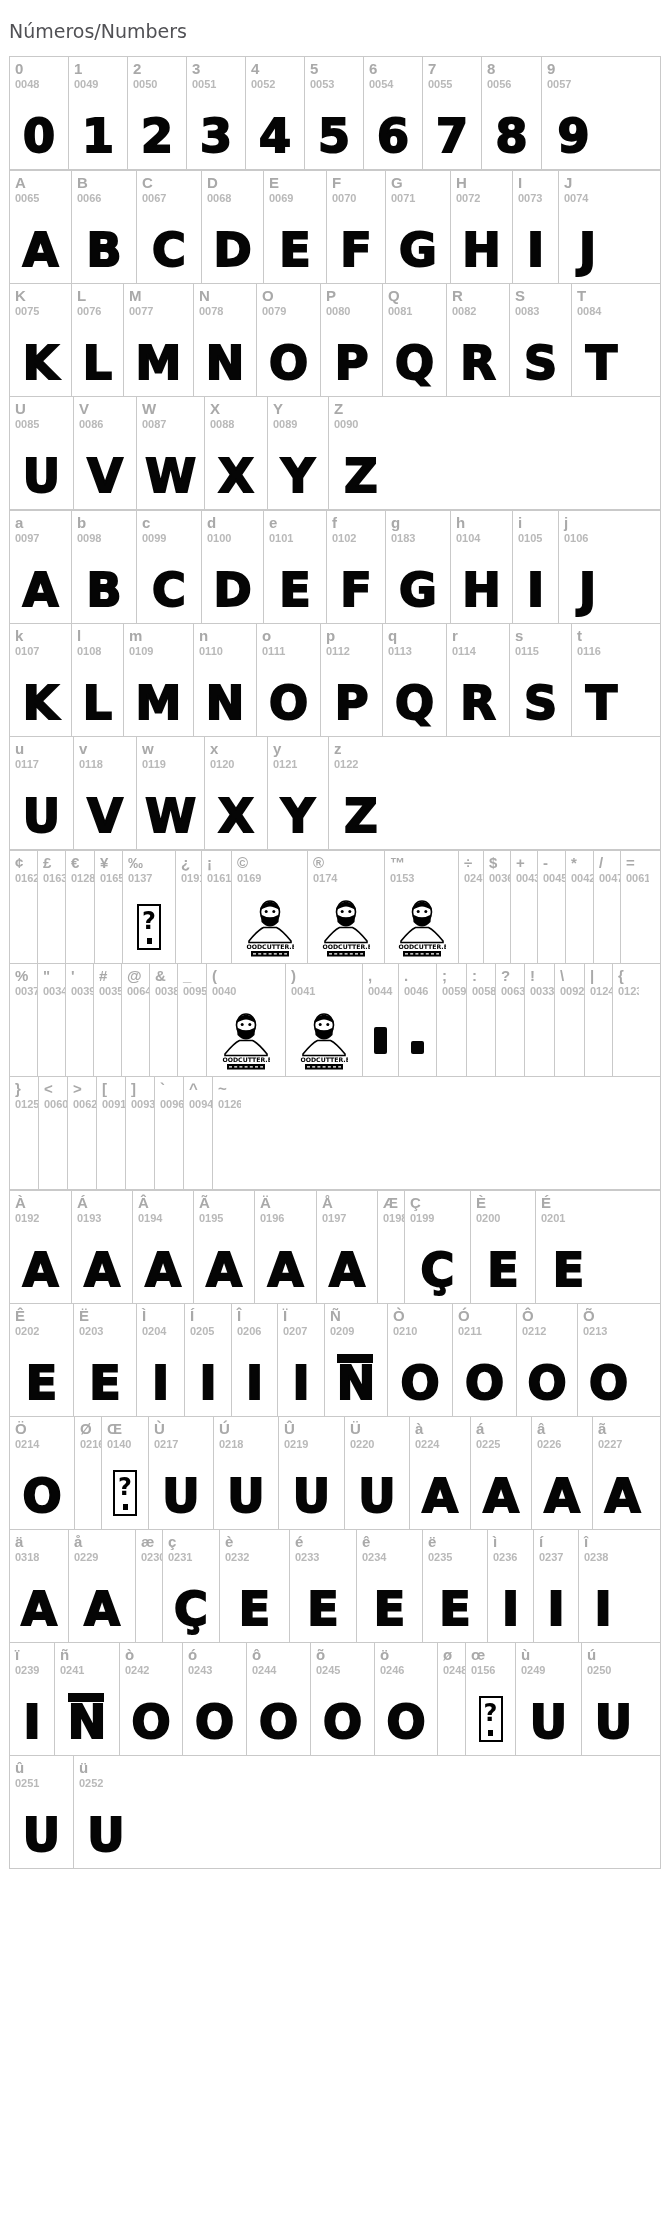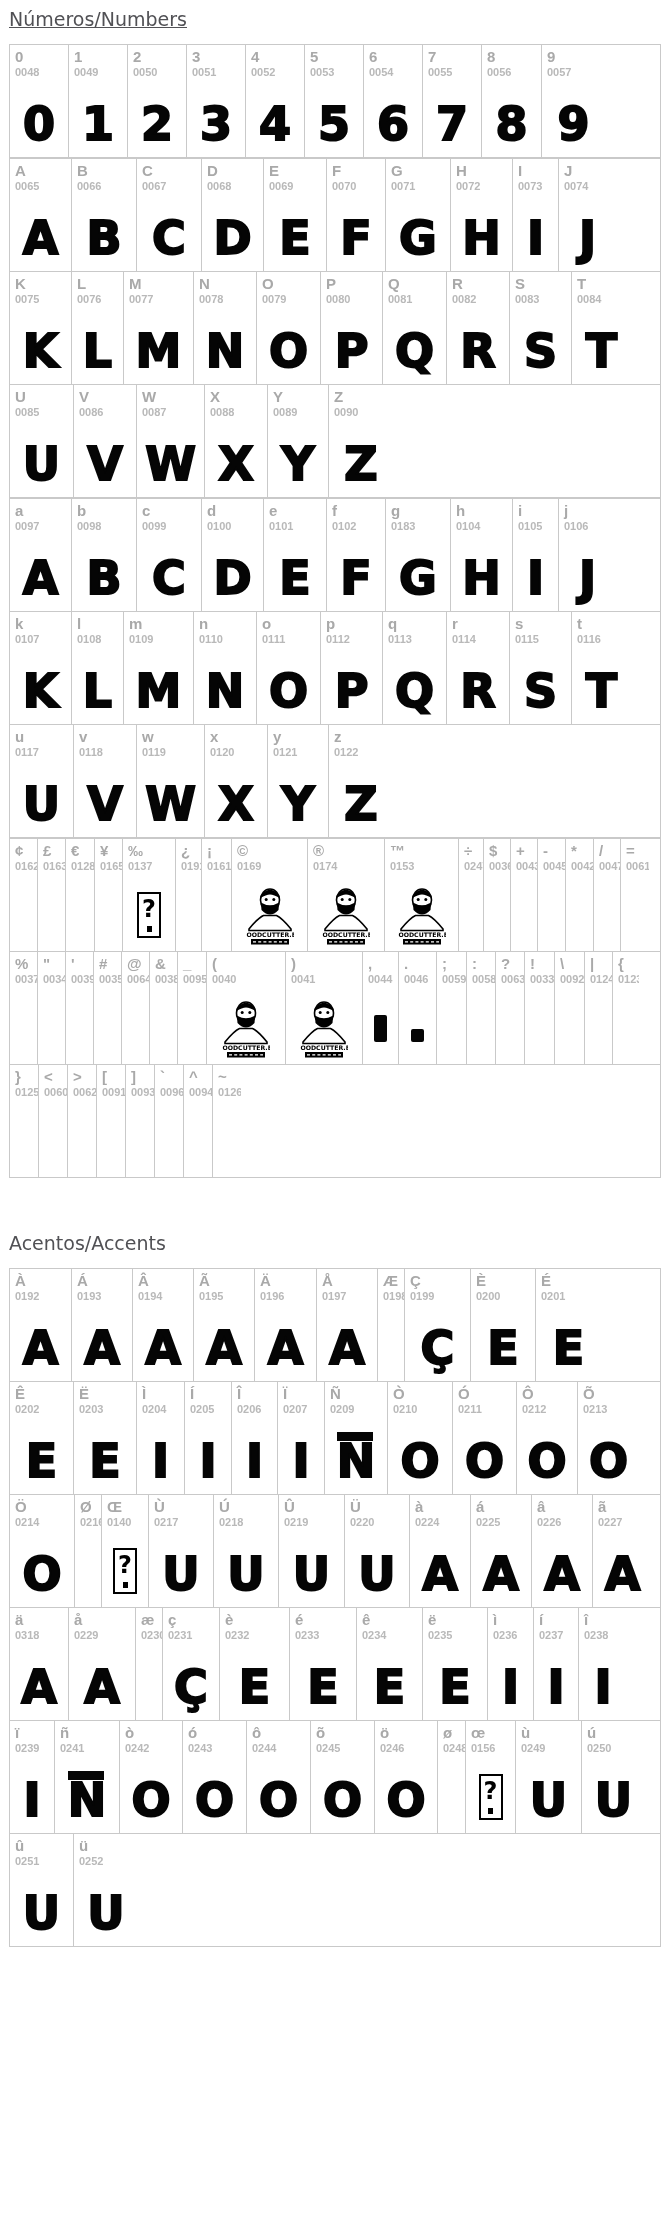--- a/index.html
+++ b/index.html
@@ -4,21 +4,21 @@
 <style>
   * { box-sizing: border-box; }
   html, body { margin: 0; padding: 0; background: #ffffff; }
   body { width: 661px; font-family: "Liberation Sans", sans-serif; padding: 8px 0 40px 9px; }
 
   section h2 {
     font-family: "DejaVu Sans", sans-serif;
     font-size: 19px; font-weight: 400; color: #515155;
     margin: 54px 0 14px 0; letter-spacing: 0;
   }
-  section:first-of-type h2 { margin-top: 0; text-decoration: underline; }
+  section:first-of-type h2 { margin-top: 12px; }
 
   .row { display: flex; border: 1px solid #c9c9c9; background: #fff; }
   .row + .row { margin-top: -1px; }
 
   .cell { height: 112px; display: flex; flex-direction: column; border-right: 1px solid #c9c9c9; overflow: hidden; }
   .cell:last-child { border-right: none; }
 
   .labels { padding: 4px 2px 0 5px; flex: 0 0 auto; }
   .cell-char { display: block; font-weight: bold; font-size: 15px; line-height: 16px; color: #a9a9a9; }
   .cell-code { display: block; font-weight: bold; font-size: 11px; line-height: 14px; color: #b9b9b9; }
@@ -979,21 +979,20 @@
         <div class="cell" style="width: 28px; flex: 0 0 28px;">
     <div class="labels">
       <span class="cell-char">~</span>
       <span class="cell-code">0126</span>
     </div>
     <div class="glyph-wrap"></div>
   </div>
       </div>
     </section>
     <section>
-      <h2>Acentos/Accents</h2>
       <div class="row">
         <div class="cell" style="width: 62px; flex: 0 0 62px;">
     <div class="labels">
       <span class="cell-char">À</span>
       <span class="cell-code">0192</span>
     </div>
     <div class="glyph-wrap">
             <span class="glyph-text">A</span>
           </div>
   </div>

